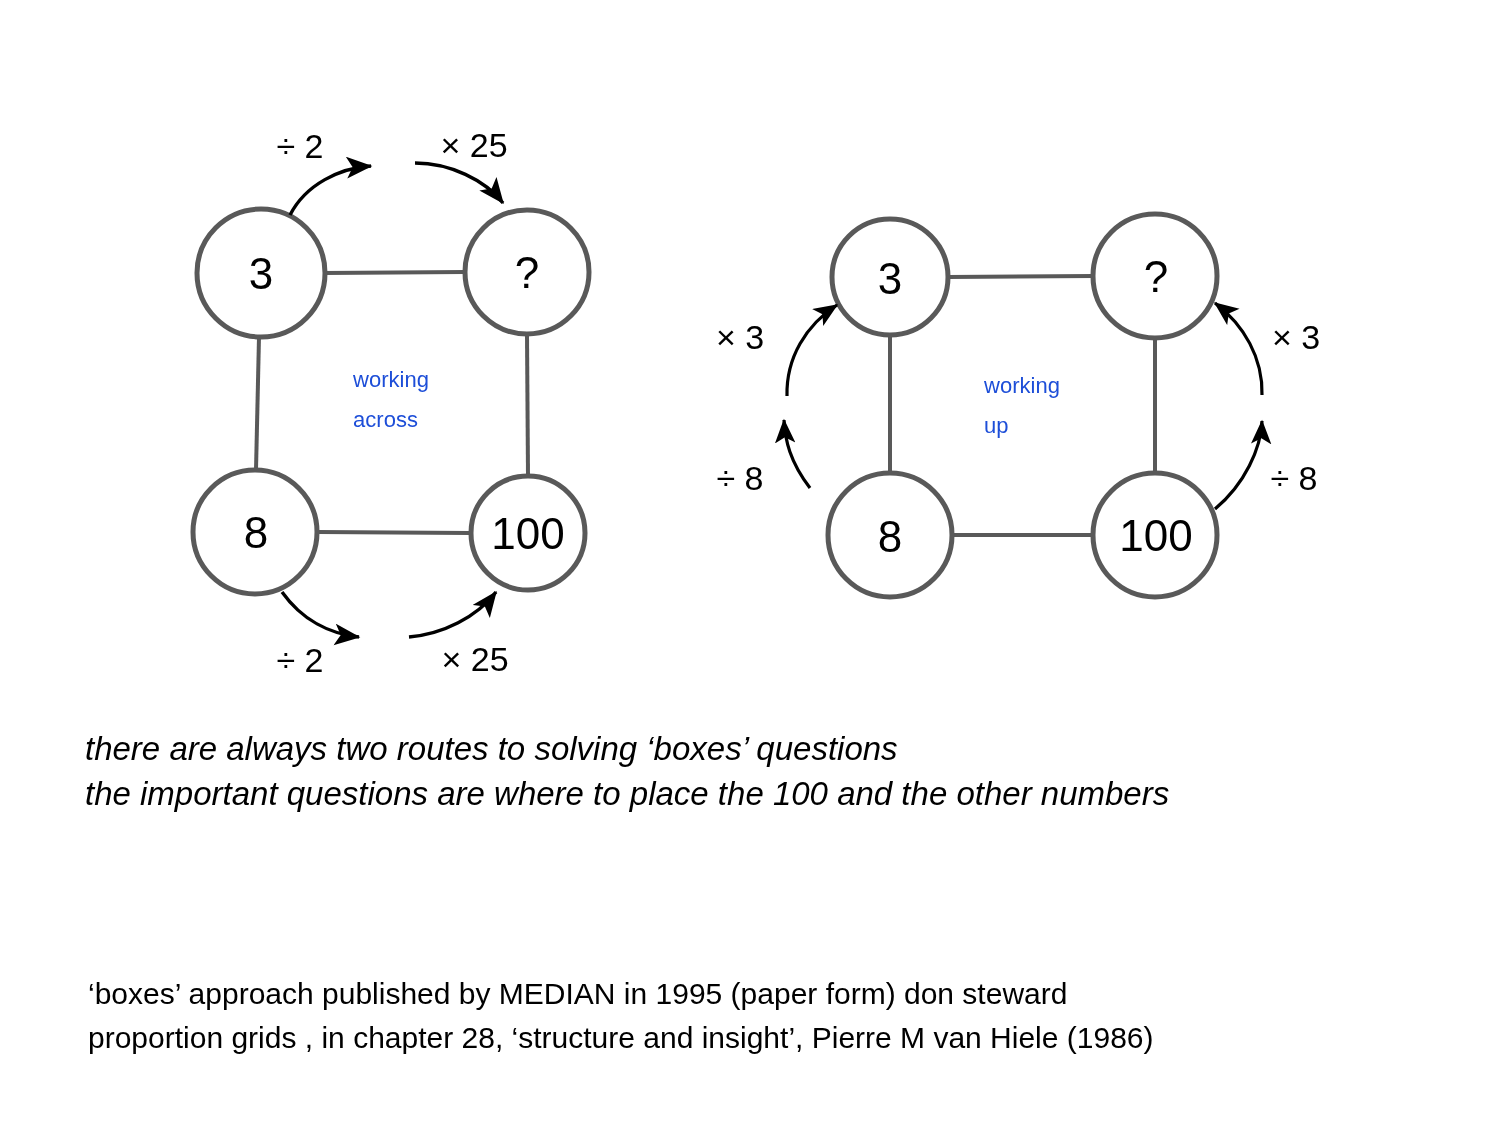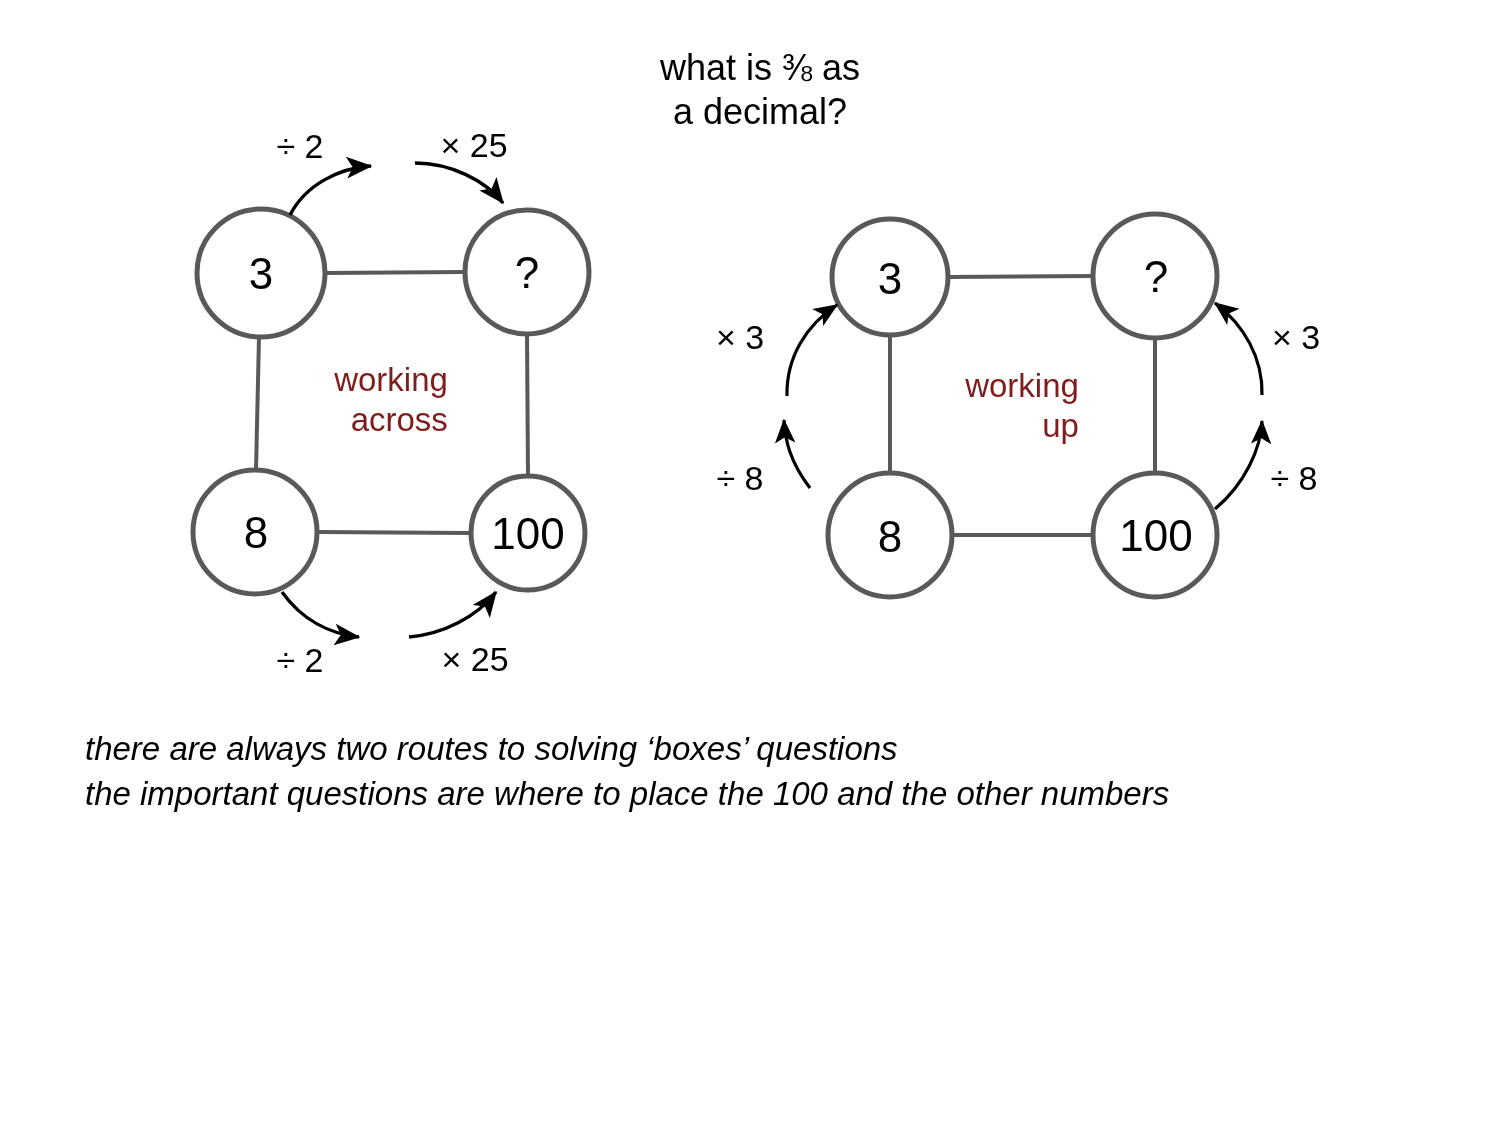--- a/index.html
+++ b/index.html
@@ -54,24 +54,24 @@
     transform: translate(-50%, -50%);
     font-size: 34px;
     line-height: 36px;
     text-align: center;
     color: #000;
     white-space: nowrap;
   }
   .center-label {
     position: absolute;
     transform: translate(-50%, -50%);
-    font-size: 33px;
+    font-size: 22px;
     line-height: 40px;
-    text-align: right;
-    color: #7f1d1d;
+    text-align: left;
+    color: #1d4ed8;
     white-space: pre-line;
   }
   .body-text {
     position: absolute;
     left: 85px;
     top: 726px;
     font-size: 33px;
     line-height: 45px;
     color: #000;
     white-space: pre-line;
@@ -85,22 +85,20 @@
     line-height: 44px;
     color: #000;
     white-space: pre-line;
   }
 </style>
 </head>
 <body>
 
 <div class="slide">
 
-  <div class="question-title">what is ⅜ as
-a decimal?</div>
 
   <svg class="diagram-svg" viewBox="0 0 1500 1125" xmlns="http://www.w3.org/2000/svg">
     <defs>
       <marker id="arrowhead" markerWidth="9" markerHeight="9" refX="7.2" refY="3.2" orient="auto" markerUnits="strokeWidth">
         <path d="M0,0 L7.6,3.2 L0,6.4 L1.8,3.2 z" fill="#000000"></path>
       </marker>
     </defs>
 
     <g>
 
@@ -171,14 +169,16 @@
     <div class="op-label" style="left:1296px; top:337px;">× 3</div>
     <div class="op-label" style="left:1294px; top:478px;">÷ 8</div>
 
     <div class="center-label" style="left:1022px; top:406px;">working
 up</div>
   </div>
 
   <div class="body-text">there are always two routes to solving ‘boxes’ questions
 the important questions are where to place the 100 and the other numbers</div>
 
+  <div class="footer-text">‘boxes’ approach published by MEDIAN in 1995 (paper form) don steward
+proportion grids , in chapter 28, ‘structure and insight’, Pierre M van Hiele (1986)</div>
 
 </div>
 
 </body></html>

